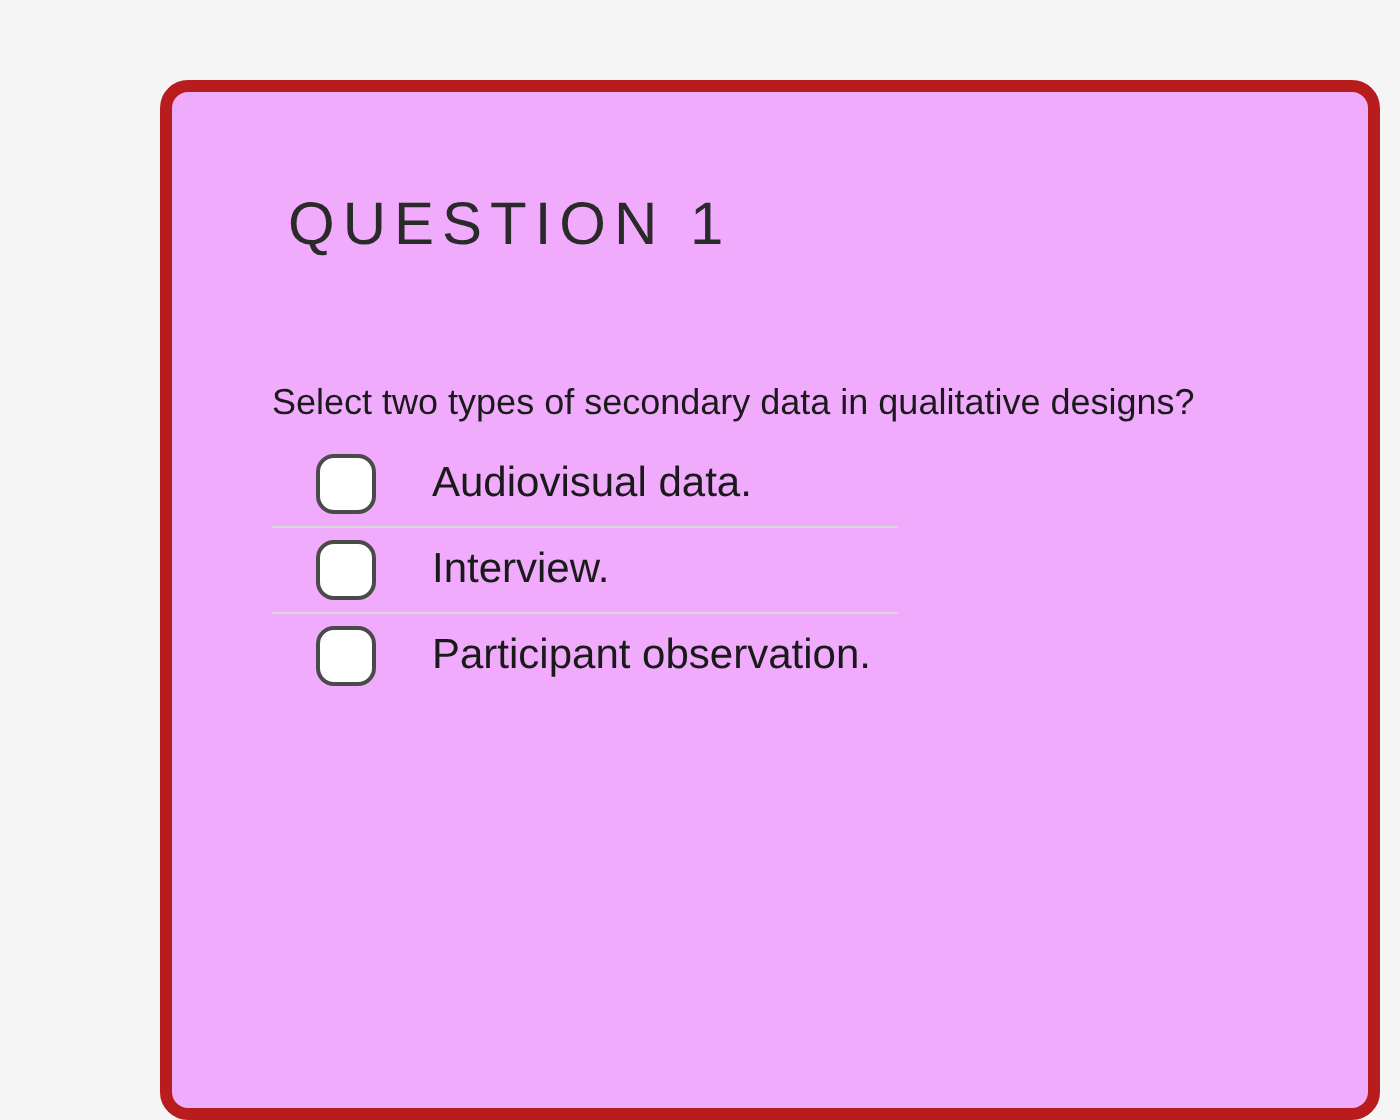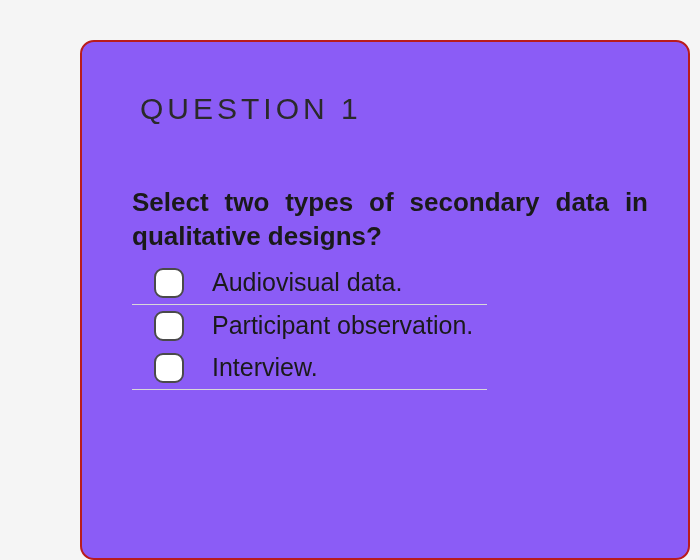--- a/index.html
+++ b/index.html
@@ -8,42 +8,42 @@
       box-sizing: border-box;
     }
     body {
       width: 700px;
       height: 560px;
       background: #f5f5f5;
       font-family: "Avenir Next", "Avenir", "Helvetica Neue", Arial, sans-serif;
       padding: 40px 0 0 0;
     }
     .question-card {
-      background: #8b5cf6;
-      border: 2px solid #b91c1c;
+      background: #f0abfc;
+      border: 6px solid #b91c1c;
       border-radius: 14px;
       margin-left: 80px;
       margin-right: 10px;
       padding: 50px 40px 60px 50px;
       height: 520px;
     }
     .question-title {
       font-size: 30px;
       letter-spacing: 4px;
       color: #2a2a2a;
       font-weight: 400;
       margin-bottom: 60px;
       margin-left: 8px;
     }
     .question-prompt {
-      font-size: 26px;
+      font-size: 18px;
       color: #1a1a1a;
       line-height: 1.3;
       margin-bottom: 8px;
-      font-weight: 700;
+      font-weight: 400;
       text-align: justify;
     }
     .options {
       display: table;
       border-collapse: collapse;
     }
     .option-row {
       display: table-row;
     }
     .checkbox-cell {
@@ -56,21 +56,21 @@
     }
     .checkbox-cell.first {
       padding-left: 22px;
       text-align: left;
     }
     .label-cell {
       display: table-cell;
       padding: 6px 14px 6px 18px;
       vertical-align: middle;
       border-bottom: 1px solid #d8d8d8;
-      font-size: 25px;
+      font-size: 21px;
       color: #1a1a1a;
     }
     .option-row.last .checkbox-cell,
     .option-row.last .label-cell {
       border-bottom: none;
     }
     .checkbox {
       display: inline-block;
       width: 30px;
       height: 30px;
@@ -90,28 +90,28 @@
   <div class="options">
 
     <div class="option-row">
       <div class="checkbox-cell first">
         <span class="checkbox"></span>
       </div>
       <div class="label-cell">Audiovisual data.</div>
     </div>
 
 
+    <div class="option-row">
+      <div class="checkbox-cell">
+        <span class="checkbox"></span>
+      </div>
+      <div class="label-cell">Interview.</div>
+    </div>
+
     <div class="option-row last">
       <div class="checkbox-cell">
         <span class="checkbox"></span>
       </div>
       <div class="label-cell">Participant observation.</div>
     </div>
 
-    <div class="option-row">
-      <div class="checkbox-cell">
-        <span class="checkbox"></span>
-      </div>
-      <div class="label-cell">Interview.</div>
-    </div>
-
   </div>
 </div>
 
 </body></html>

